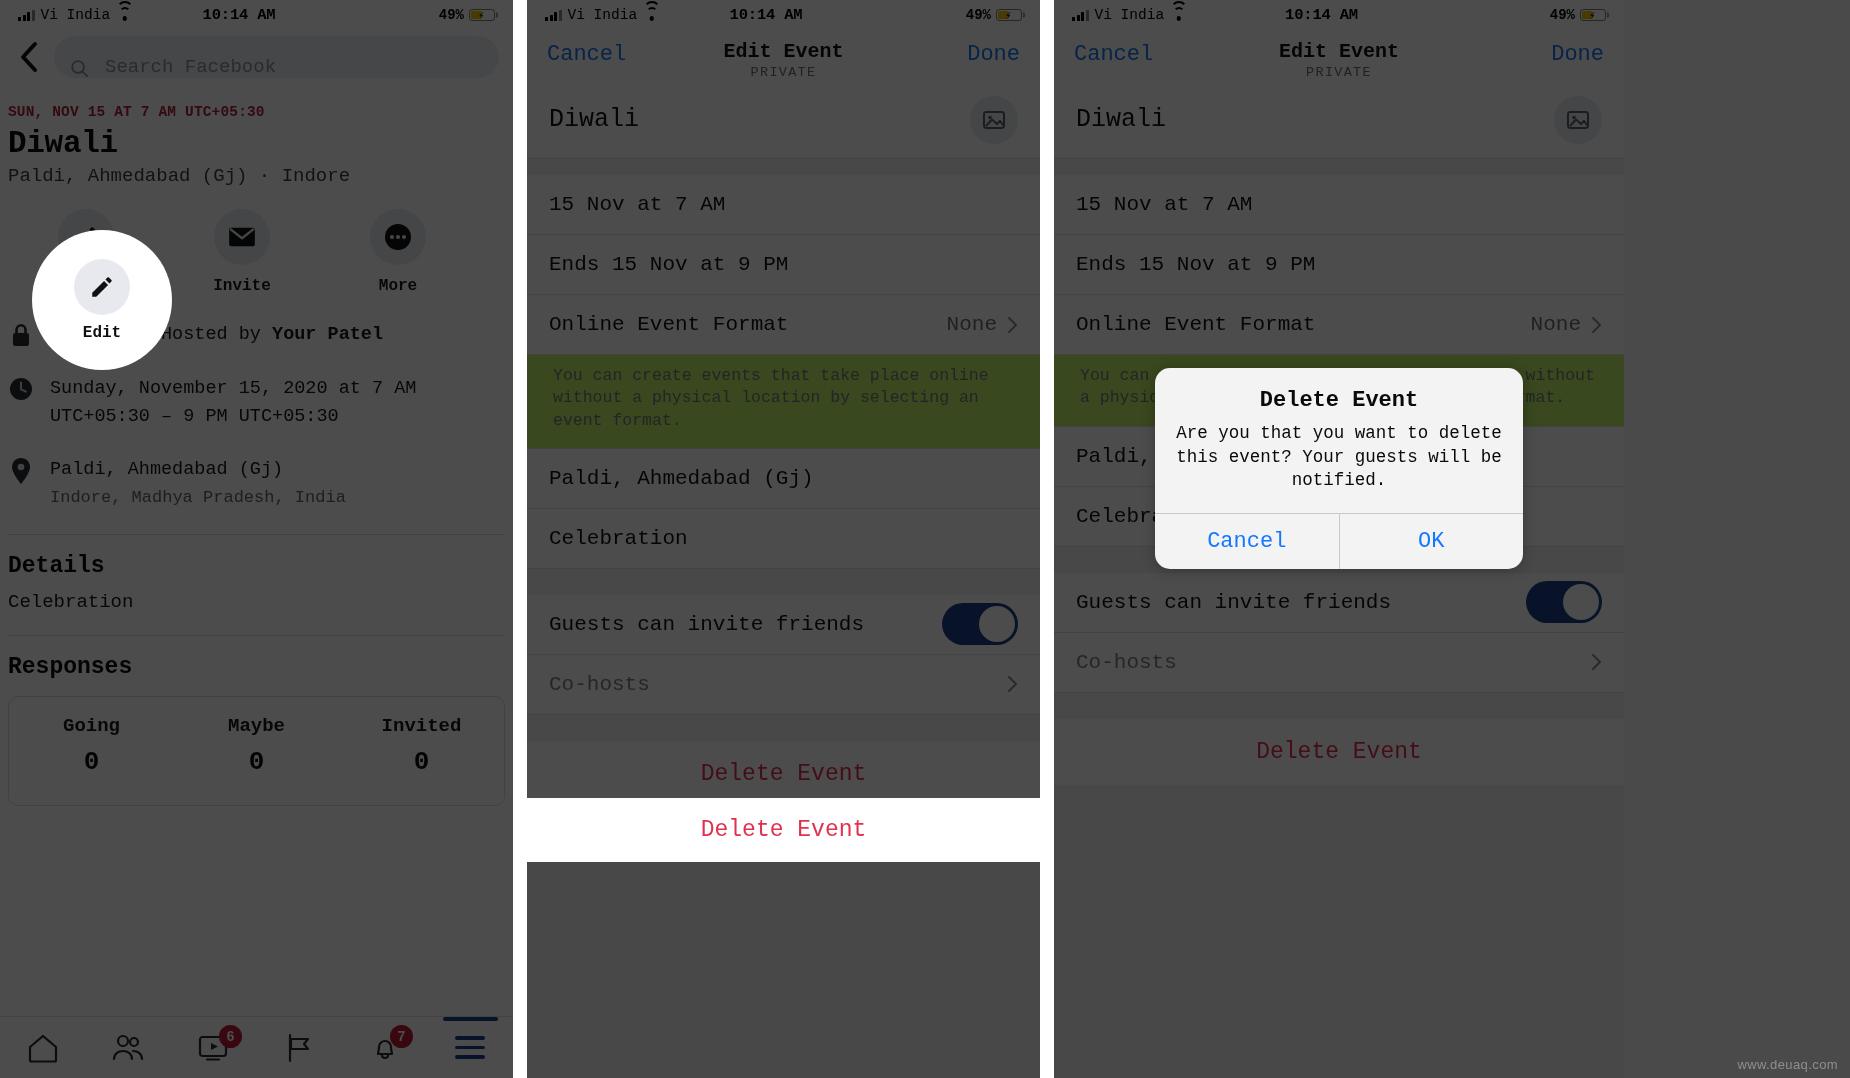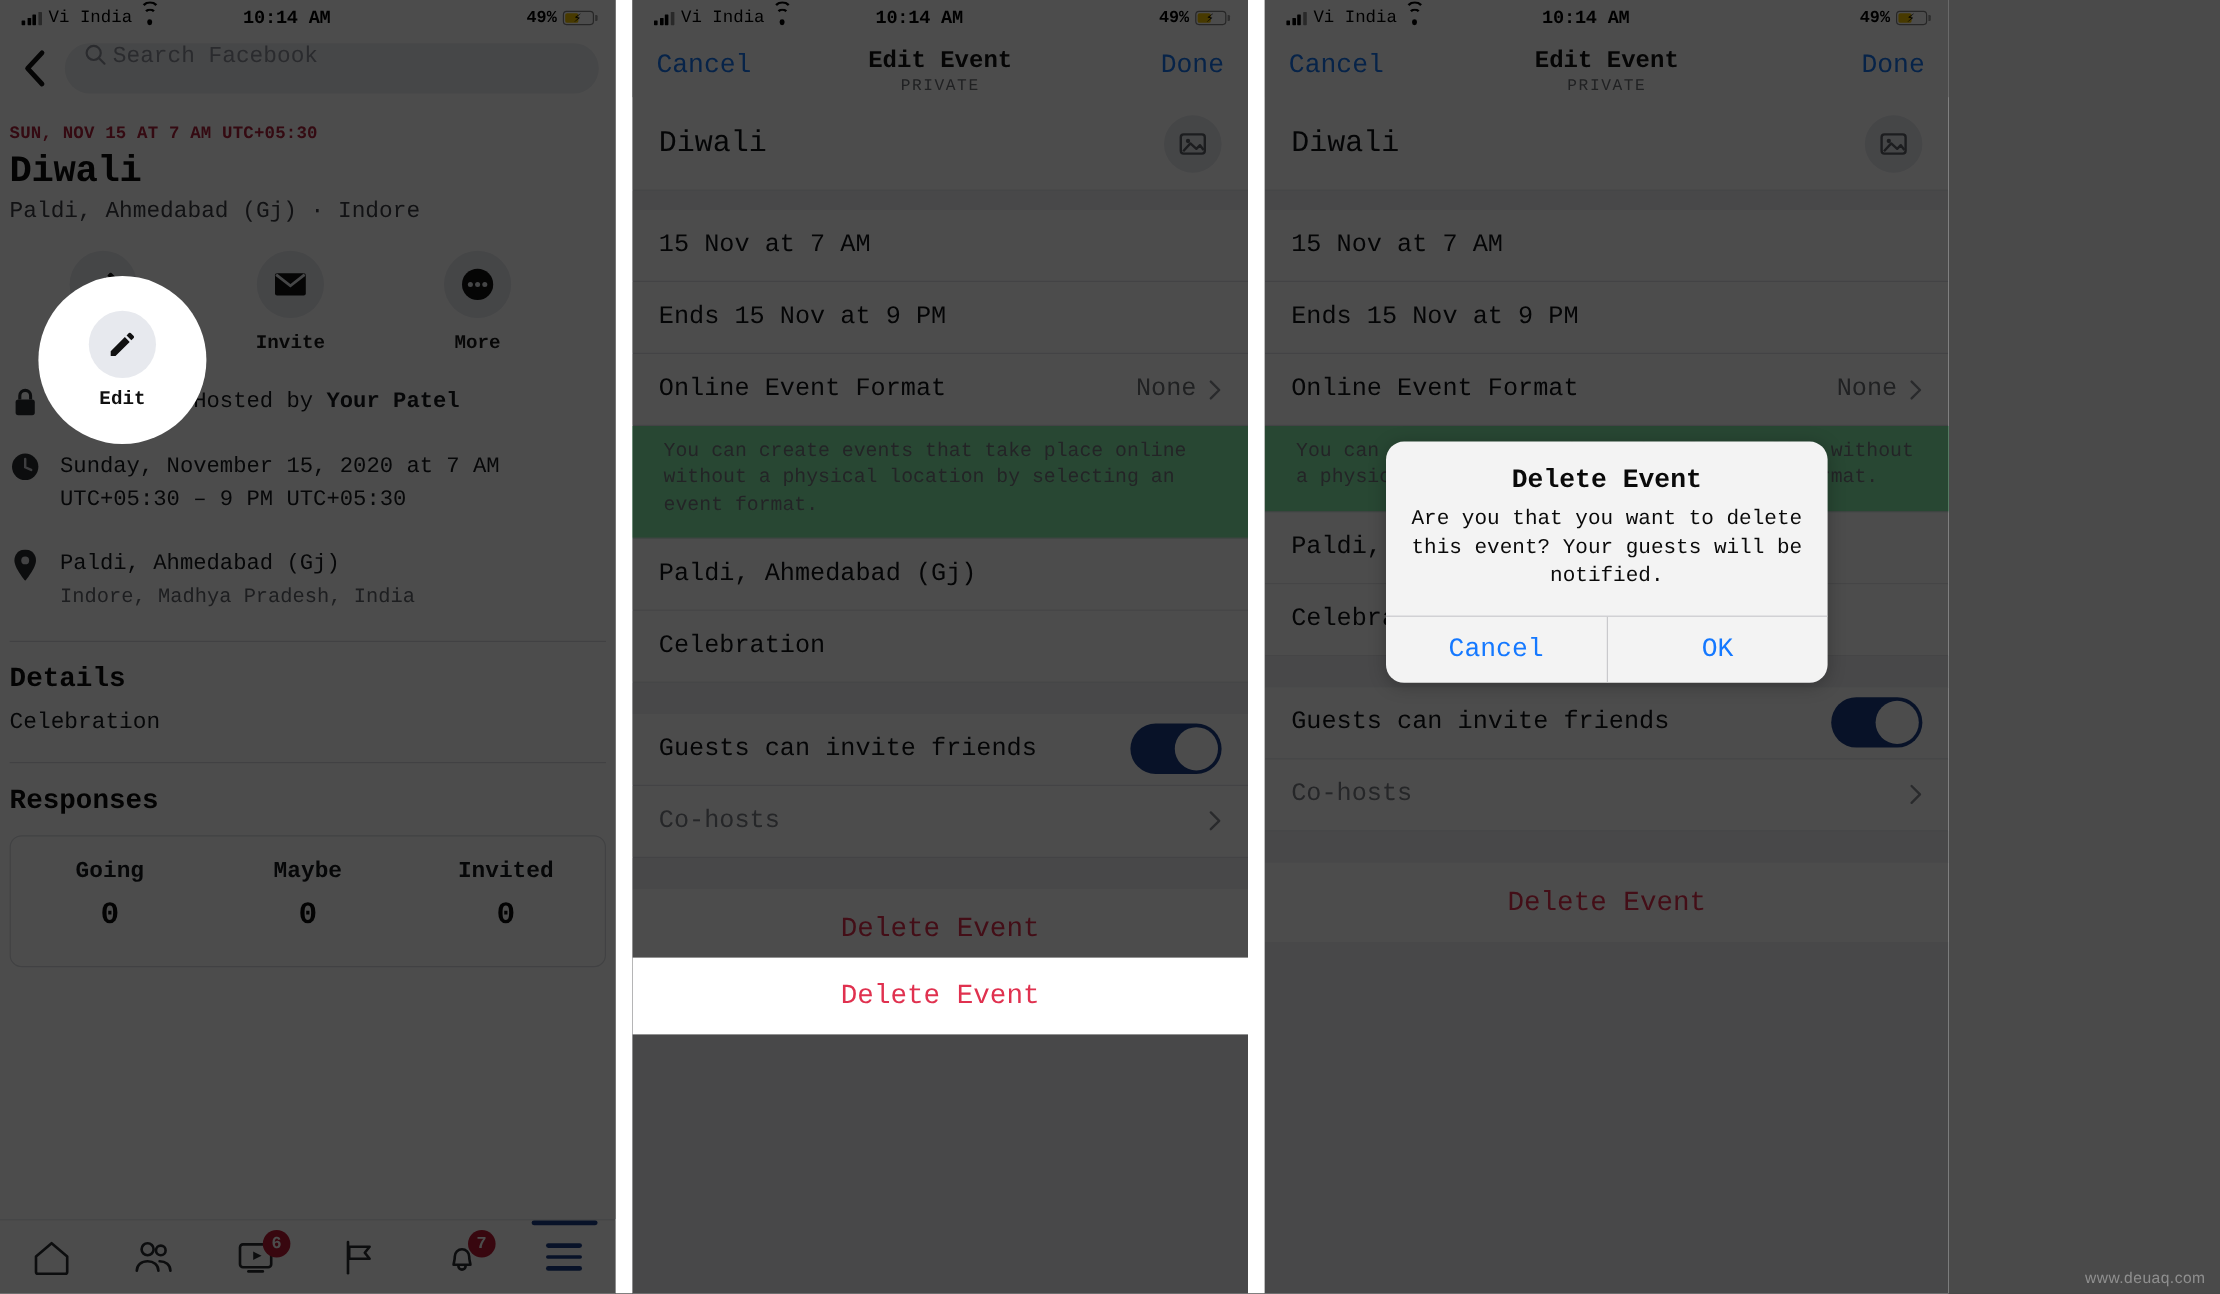--- a/index.html
+++ b/index.html
@@ -96,21 +96,21 @@
     padding: 6px 14px 10px 14px;
   }
   .back-chev {
     width: 30px; height: 30px; flex: 0 0 auto;
     display: flex; align-items: center; justify-content: center;
   }
   .back-chev svg { display: block; }
   .search-pill {
     flex: 1; height: 42px; border-radius: 21px;
     background: #ebedf0;
-    display: flex; align-items: flex-start; gap: 5px;
+    display: flex; align-items: flex-end; gap: 16px;
     padding: 0 16px;
   }
   .search-pill .mag { width: 19px; height: 19px; flex: 0 0 auto; }
   .search-ph { color: #8d909a; font-size: 19px; }
 
   .fb-body { padding: 0 8px; }
   .ev-date {
     color: #b0243c; font-size: 14.5px; font-weight: bold;
     letter-spacing: 0.15px; margin-top: 16px;
   }
@@ -212,21 +212,21 @@
     border-bottom: 1px solid #e0e2e6;
     font-size: 21px; color: #101114;
   }
   .ee-row.big { min-height: 78px; font-size: 25px; }
   .ee-row .right {
     margin-left: auto; display: flex; align-items: center; gap: 10px;
     color: #6b6e74; font-size: 21px;
   }
   .ee-row .muted { color: #7c7f86; }
   .ee-note {
-    background: #86efac; padding: 10px 17px 16px 26px;
+    background: #bef264; padding: 10px 17px 16px 26px;
     font-size: 16.5px; color: #76797f; line-height: 1.35;
     border-bottom: 1px solid #e0e2e6;
   }
   .chev-r { width: 11px; height: 18px; }
   .img-btn {
     margin-left: auto; width: 48px; height: 48px; border-radius: 50%;
     background: #e7e9ee; display: flex; align-items: center; justify-content: center;
   }
   .toggle {
     margin-left: auto; width: 76px; height: 42px; border-radius: 21px;

